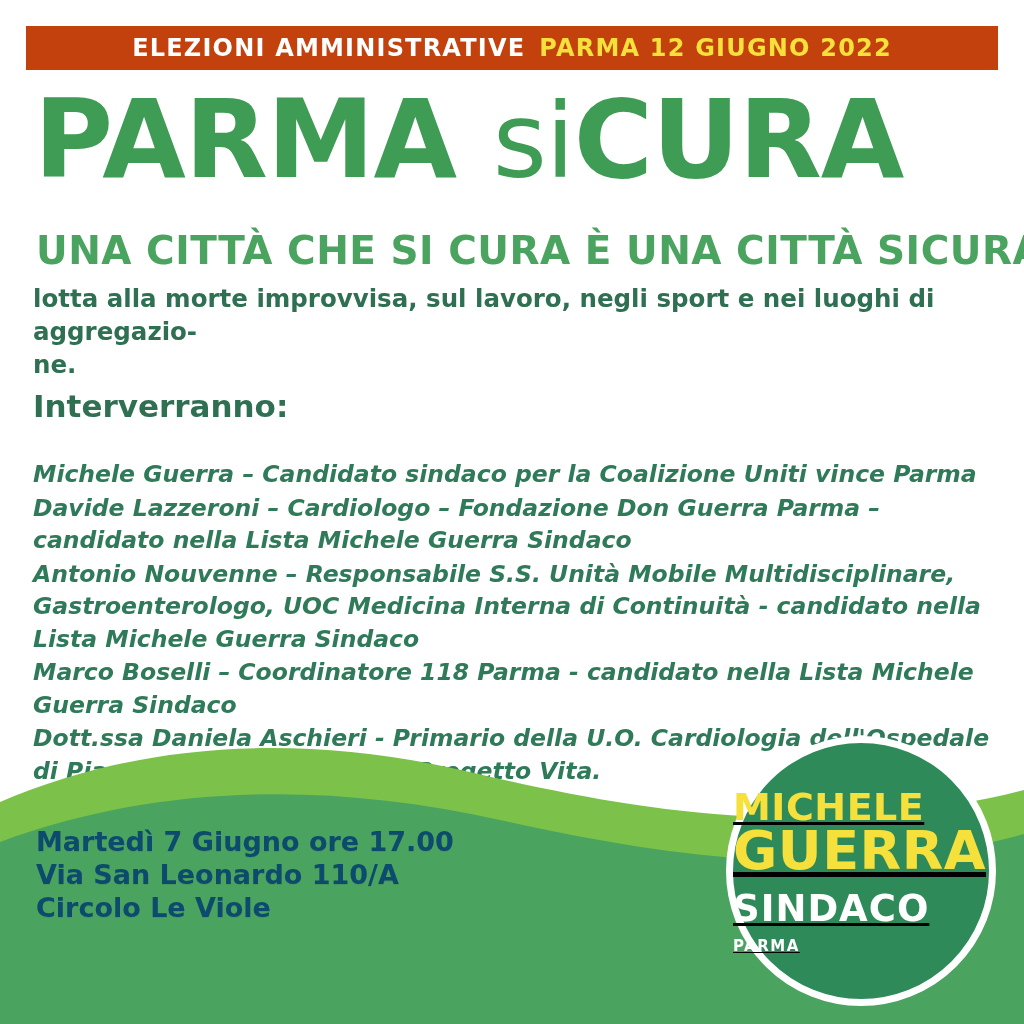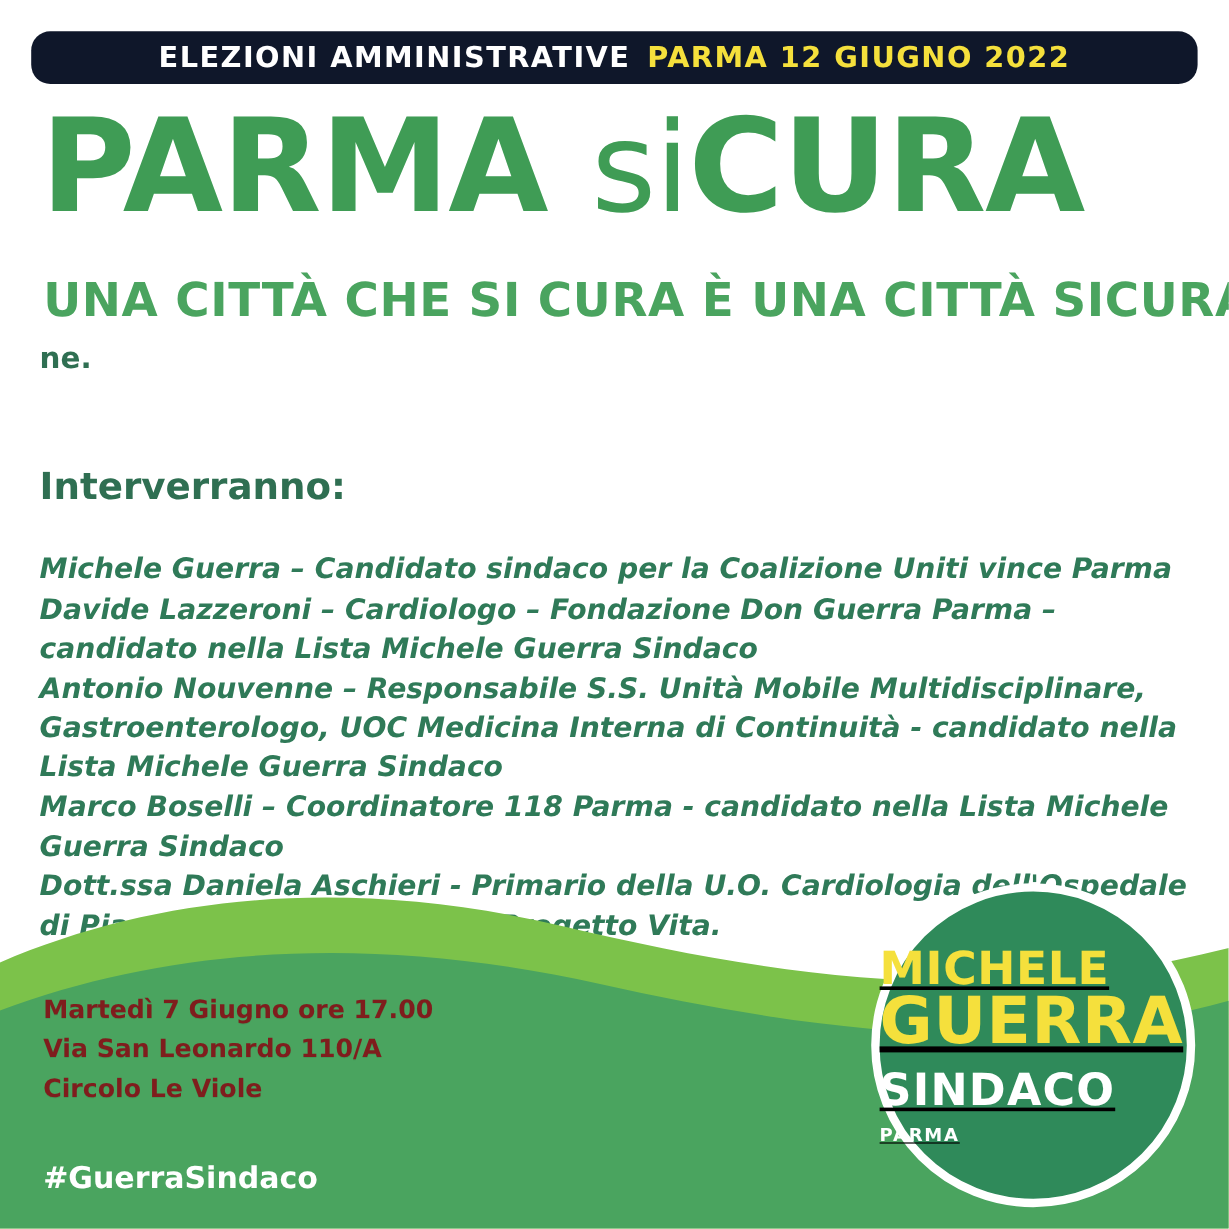--- a/index.html
+++ b/index.html
@@ -22,26 +22,25 @@
     overflow: hidden;
   }
 
   
   .top-banner {
     position: absolute;
     left: 26px;
     top: 26px;
     width: 972px;
     height: 44px;
-    background: #0f172a;
+    background: #c2410c;
     display: flex;
     align-items: center;
     justify-content: center;
     gap: 14px;
-    border-radius: 16px;
   }
   .banner-left {
     color: #ffffff;
     font-size: 24px;
     font-weight: bold;
     letter-spacing: 1.2px;
     white-space: nowrap;
   }
   .banner-right {
     color: #f5e03c;
@@ -139,22 +138,22 @@
     bottom: 0;
     width: 1024px;
     height: 300px;
     display: block;
   }
 
   .event-info {
     position: absolute;
     left: 36px;
     bottom: 100px;
-    color: #7f1d1d;
-    font-size: 21px;
+    color: #0c4a6e;
+    font-size: 27px;
     font-weight: bold;
     line-height: 33px;
     text-shadow: 0 1px 0 rgba(0,0,0,0.08);
     margin-top: 48px;
   }
   .hashtags {
     position: absolute;
     left: 36px;
     bottom: 28px;
     width: 700px;
@@ -224,20 +223,21 @@
     <span class="banner-right">PARMA 12 GIUGNO 2022</span>
   </div>
 
   <div class="headline">
     <span class="h-bold">PARMA </span><span class="h-light">si</span><span class="h-bold">CURA</span>
   </div>
 
   <div class="subhead">UNA CITTÀ CHE SI CURA È UNA CITTÀ SICURA</div>
 
   <div class="intro">
+    <span class="line2">lotta alla morte improvvisa, sul lavoro, negli sport e nei luoghi di aggregazio-</span>
     <span class="line2">ne.</span>
   </div>
   <div class="interverranno">Interverranno:</div>
 
   <div class="speakers">
     <div class="speaker">Michele Guerra – Candidato sindaco per la Coalizione Uniti vince Parma</div>
     <div class="speaker">Davide Lazzeroni – Cardiologo – Fondazione Don Guerra Parma – candidato nella Lista Michele Guerra Sindaco</div>
     <div class="speaker">Antonio Nouvenne – Responsabile S.S. Unità Mobile Multidisciplinare, Gastroenterologo, UOC Medicina Interna di Continuità - candidato nella Lista Michele Guerra Sindaco</div>
     <div class="speaker">Marco Boselli – Coordinatore 118 Parma - candidato nella Lista Michele Guerra Sindaco</div>
     <div class="speaker">Dott.ssa Daniela Aschieri - Primario della U.O. Cardiologia dell'Ospedale di Piacenza e Presidente del Progetto Vita.</div>
@@ -249,21 +249,20 @@
       <path d="M0,118 C150,62 320,56 500,96 C680,136 850,158 1024,110 L1024,300 L0,300 Z" fill="#4aa45f"></path>
     </svg>
 
     <div class="event-info">
       <div>Martedì 7 Giugno ore 17.00</div>
       <div>Via San Leonardo 110/A</div>
       <div>Circolo Le Viole</div>
     </div>
 
     <div class="hashtags">
-      <span>#GuerraSindaco</span>
     </div>
 
     <div class="logo">
       <div class="logo-inner">
         <div class="logo-michele">MICHELE</div>
         <div class="logo-guerra">GUERRA</div>
         <div class="logo-sindaco">SINDACO</div>
         <div class="logo-parma">PARMA</div>
       </div>
     </div>

